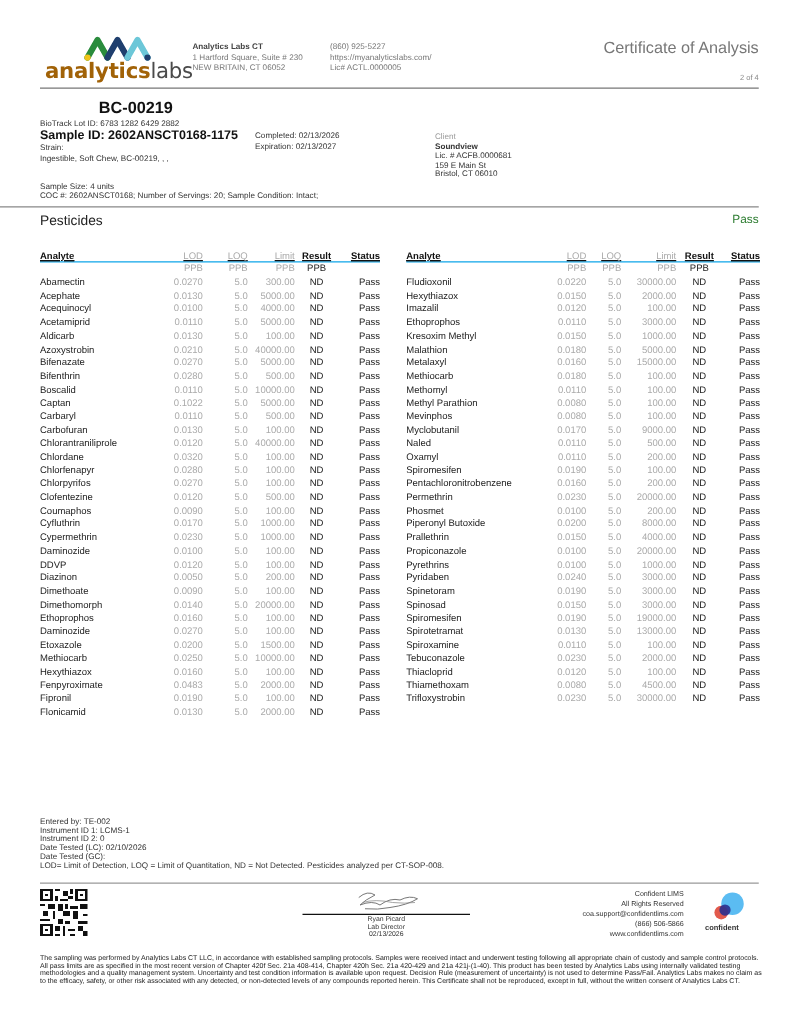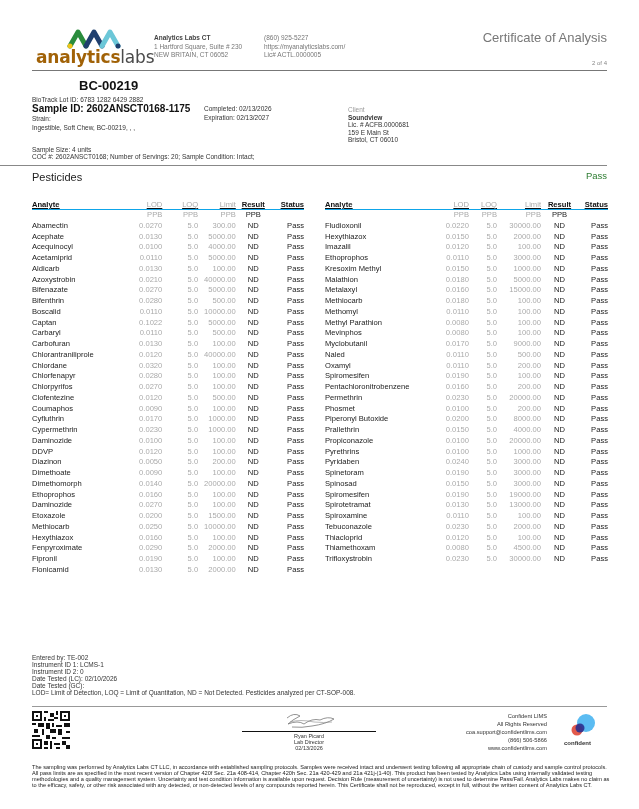--- a/index.html
+++ b/index.html
@@ -388,21 +388,21 @@
         <div class="row">
           <span class="c-an">Hexythiazox</span>
           <span class="c-lod">0.0160</span>
           <span class="c-loq">5.0</span>
           <span class="c-lim">100.00</span>
           <span class="c-res">ND</span>
           <span class="c-st">Pass</span>
         </div>
         <div class="row">
           <span class="c-an">Fenpyroximate</span>
-          <span class="c-lod">0.0290</span>
+          <span class="c-lod">0.0483</span>
           <span class="c-loq">5.0</span>
           <span class="c-lim">2000.00</span>
           <span class="c-res">ND</span>
           <span class="c-st">Pass</span>
         </div>
         <div class="row">
           <span class="c-an">Fipronil</span>
           <span class="c-lod">0.0190</span>
           <span class="c-loq">5.0</span>
           <span class="c-lim">100.00</span>

